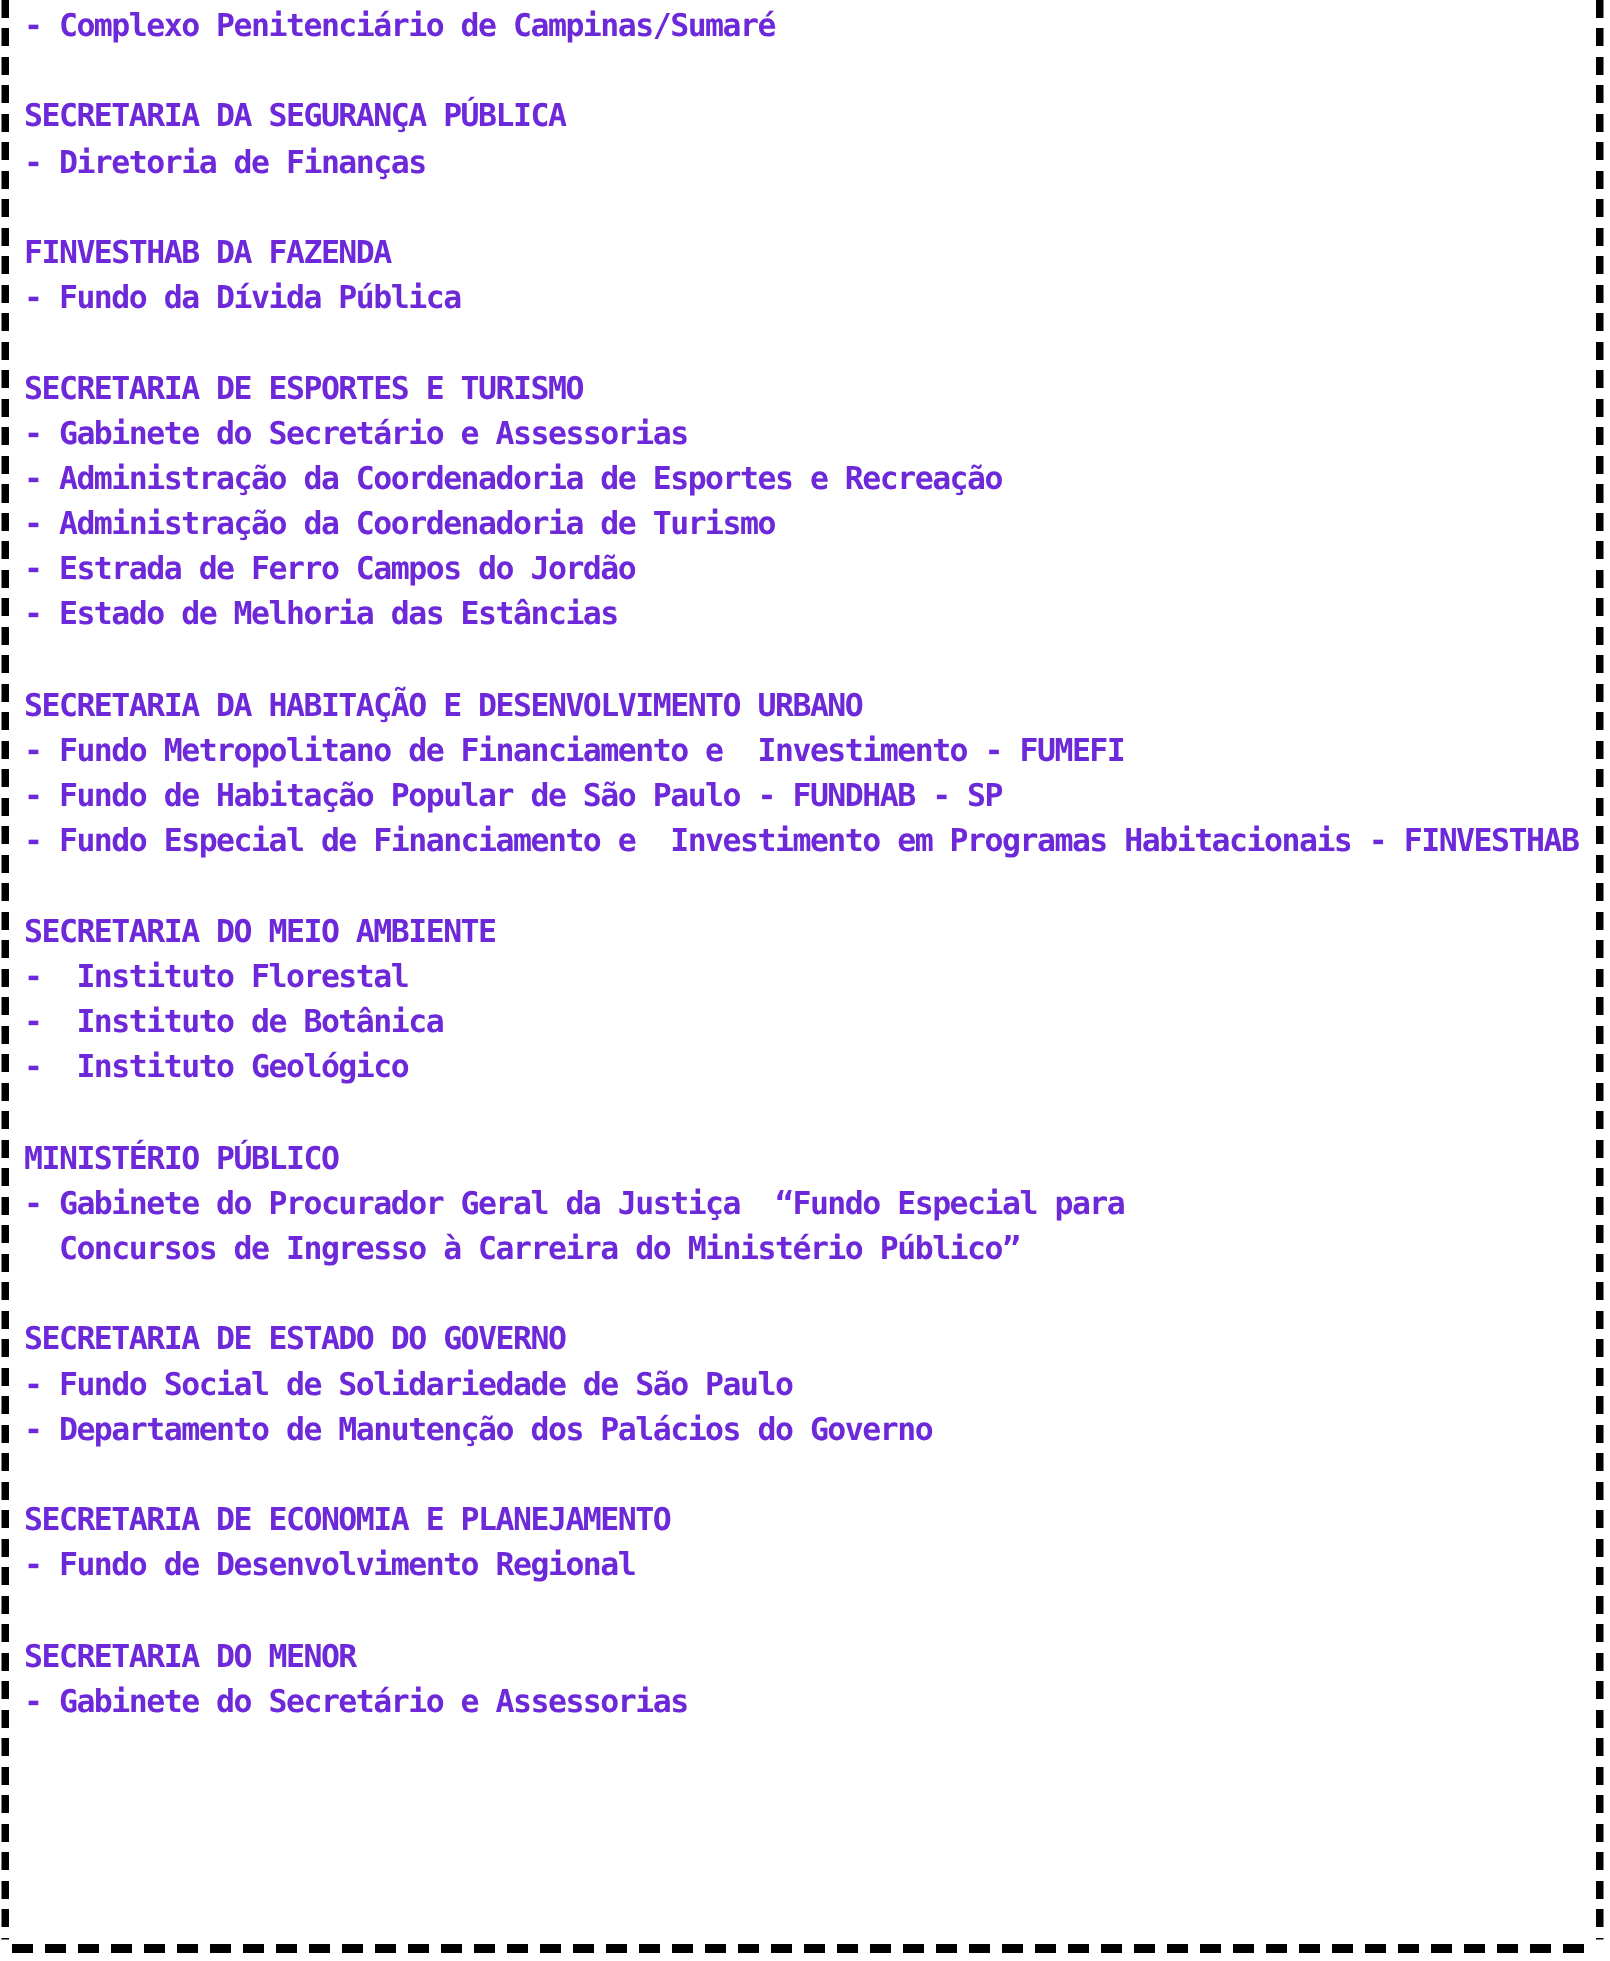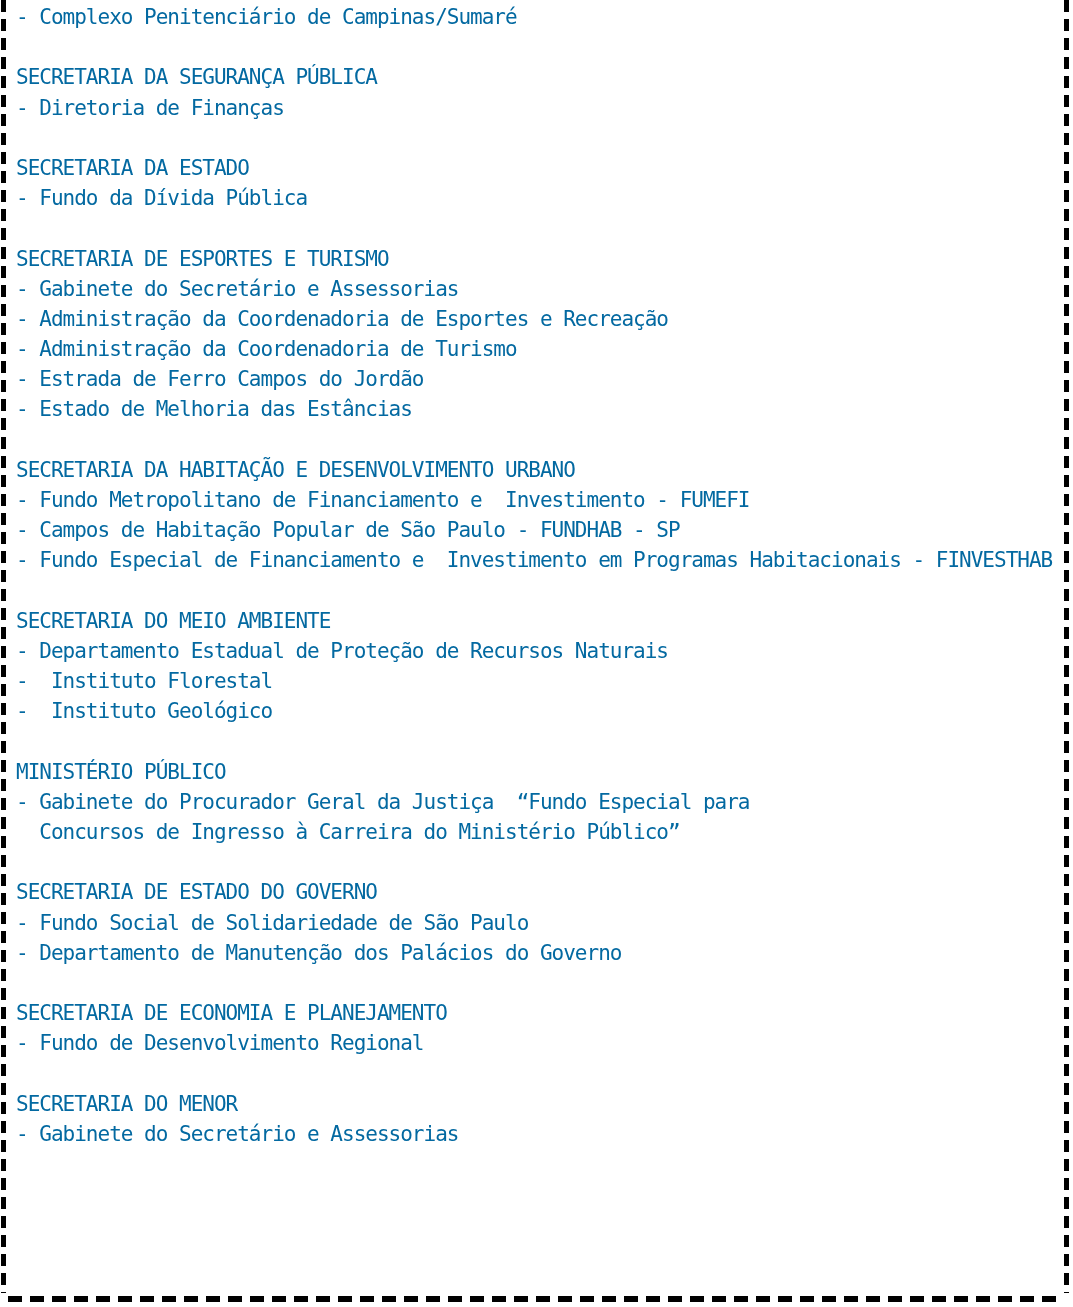--- a/index.html
+++ b/index.html
@@ -7,22 +7,22 @@
     padding: 0;
     background: #ffffff;
   }
   .page {
     position: relative;
     width: 1073px;
     height: 1307px;
     background: #ffffff;
     overflow: hidden;
     font-family: "DejaVu Sans Mono", "Liberation Mono", monospace;
-    font-weight: normal;
-    color: #0369a1;
+    font-weight: bold;
+    color: #6d28d9;
   }
   
   .border-v {
     position: absolute;
     top: 0;
     width: 5px;
     height: 1293px;
     background: repeating-linear-gradient(180deg, #000 0 12px, transparent 12px 19px);
   }
   .border-left  { left: 1px; }
@@ -54,38 +54,38 @@
 <div class="page">
   <div class="border-v border-left"></div>
   <div class="border-v border-right"></div>
   <div class="border-bottom"></div>
   <div class="content" id="content">
       <div class="line">- Complexo Penitenciário de Campinas/Sumaré</div>
       <div class="line"></div>
       <div class="line">SECRETARIA DA SEGURANÇA PÚBLICA</div>
       <div class="line">- Diretoria de Finanças</div>
       <div class="line"></div>
-      <div class="line">SECRETARIA DA ESTADO</div>
+      <div class="line">FINVESTHAB DA FAZENDA</div>
       <div class="line">- Fundo da Dívida Pública</div>
       <div class="line"></div>
       <div class="line">SECRETARIA DE ESPORTES E TURISMO</div>
       <div class="line">- Gabinete do Secretário e Assessorias</div>
       <div class="line">- Administração da Coordenadoria de Esportes e Recreação</div>
       <div class="line">- Administração da Coordenadoria de Turismo</div>
       <div class="line">- Estrada de Ferro Campos do Jordão</div>
       <div class="line">- Estado de Melhoria das Estâncias</div>
       <div class="line"></div>
       <div class="line">SECRETARIA DA HABITAÇÃO E DESENVOLVIMENTO URBANO</div>
       <div class="line">- Fundo Metropolitano de Financiamento e  Investimento - FUMEFI</div>
-      <div class="line">- Campos de Habitação Popular de São Paulo - FUNDHAB - SP</div>
+      <div class="line">- Fundo de Habitação Popular de São Paulo - FUNDHAB - SP</div>
       <div class="line">- Fundo Especial de Financiamento e  Investimento em Programas Habitacionais - FINVESTHAB</div>
       <div class="line"></div>
       <div class="line">SECRETARIA DO MEIO AMBIENTE</div>
-      <div class="line">- Departamento Estadual de Proteção de Recursos Naturais</div>
       <div class="line">-  Instituto Florestal</div>
+      <div class="line">-  Instituto de Botânica</div>
       <div class="line">-  Instituto Geológico</div>
       <div class="line"></div>
       <div class="line">MINISTÉRIO PÚBLICO</div>
       <div class="line">- Gabinete do Procurador Geral da Justiça  “Fundo Especial para</div>
       <div class="line">  Concursos de Ingresso à Carreira do Ministério Público”</div>
       <div class="line"></div>
       <div class="line">SECRETARIA DE ESTADO DO GOVERNO</div>
       <div class="line">- Fundo Social de Solidariedade de São Paulo</div>
       <div class="line">- Departamento de Manutenção dos Palácios do Governo</div>
       <div class="line"></div>

